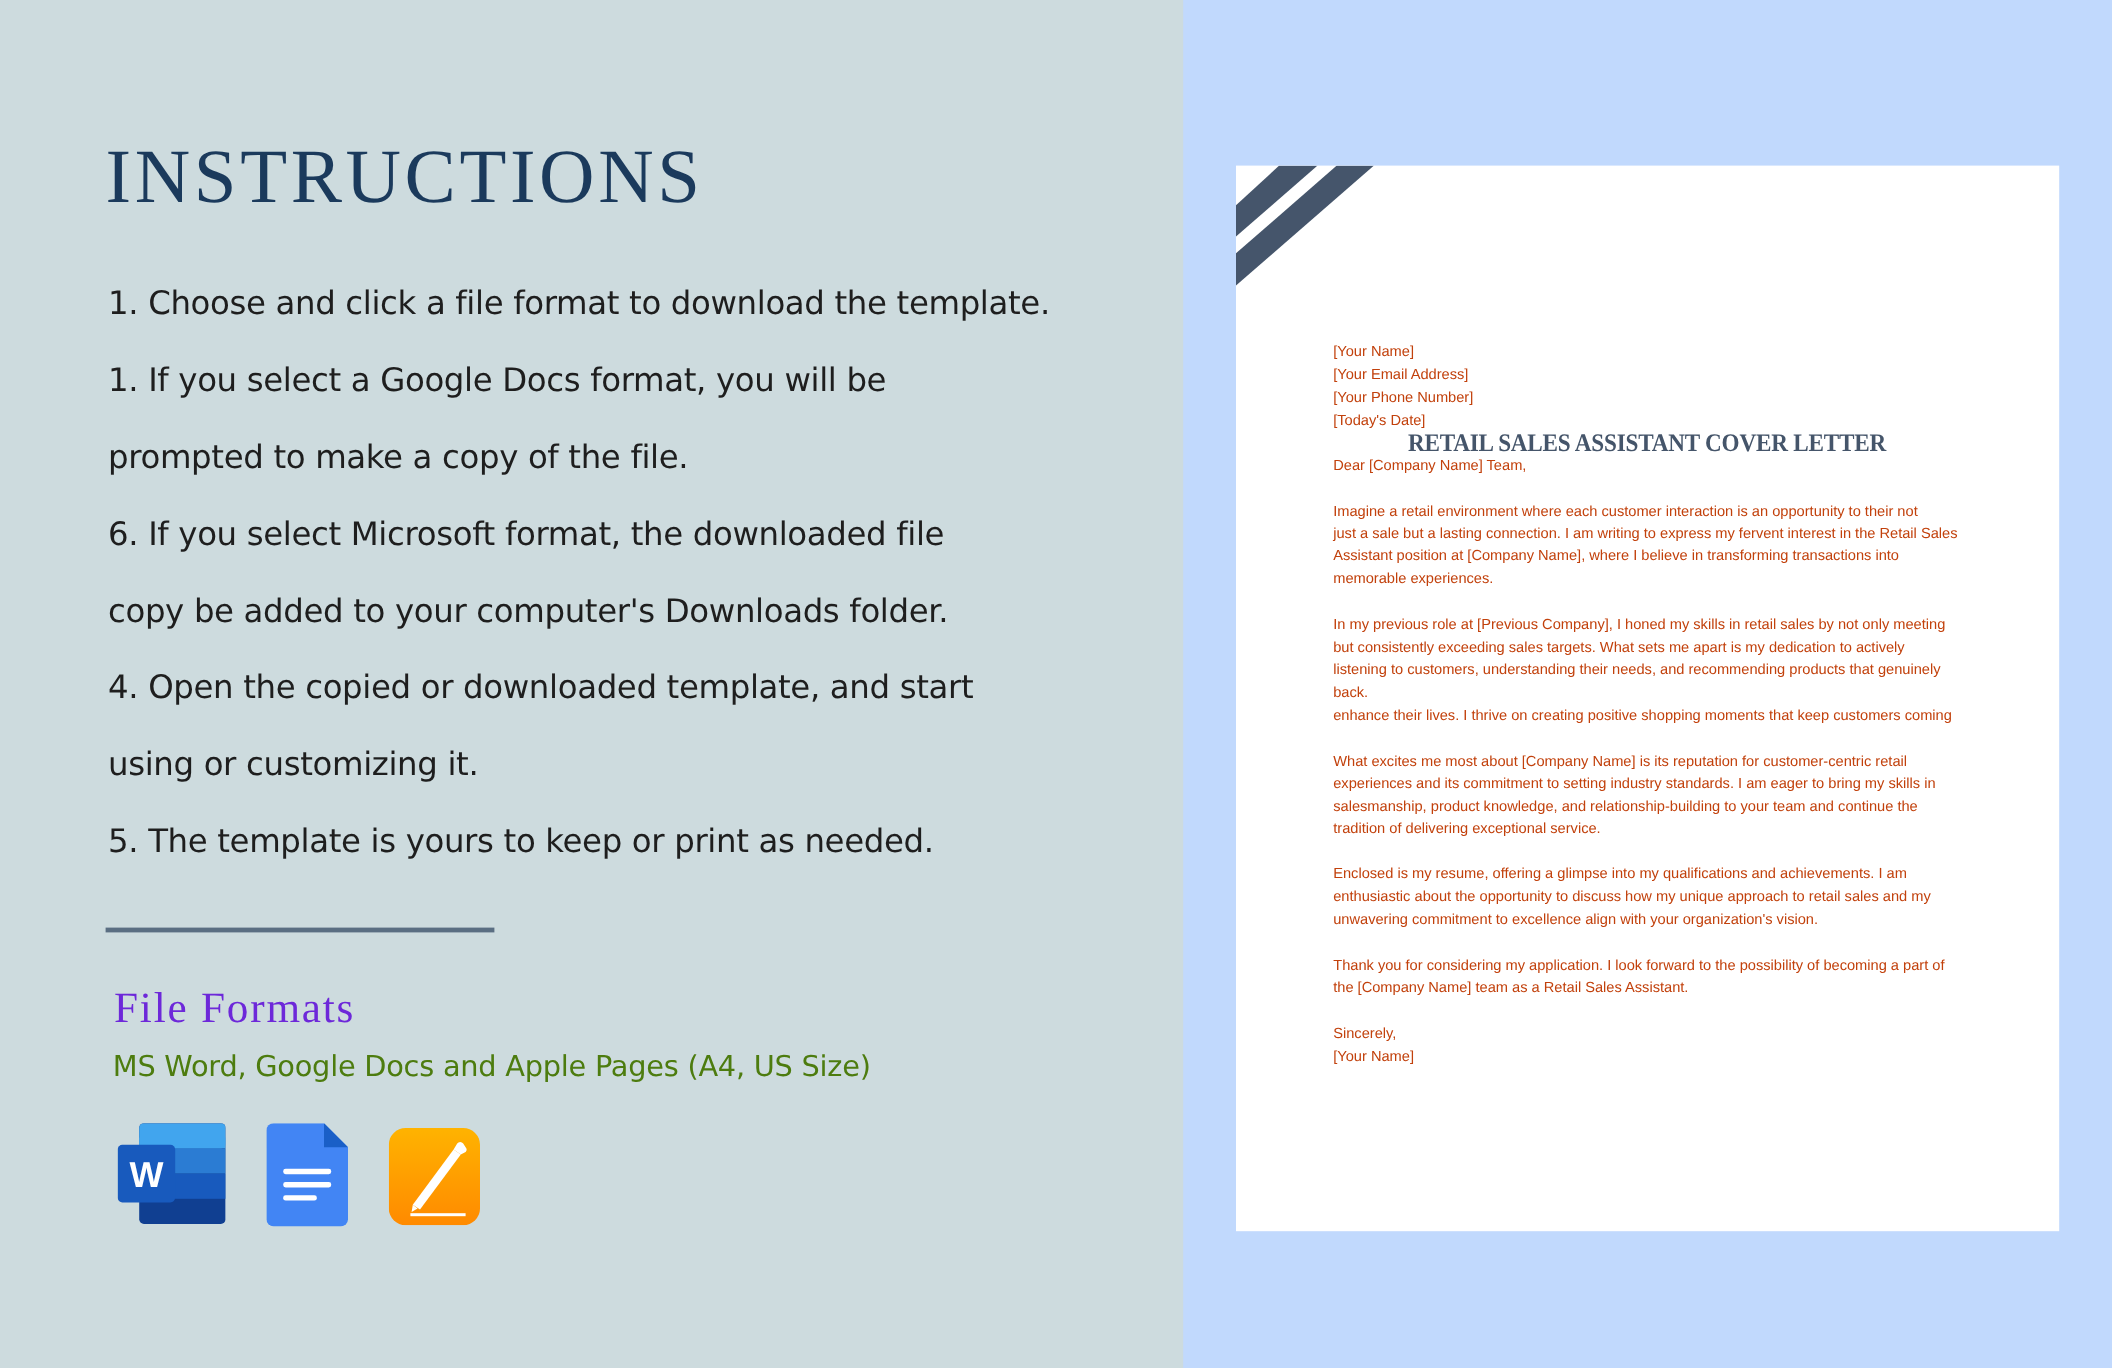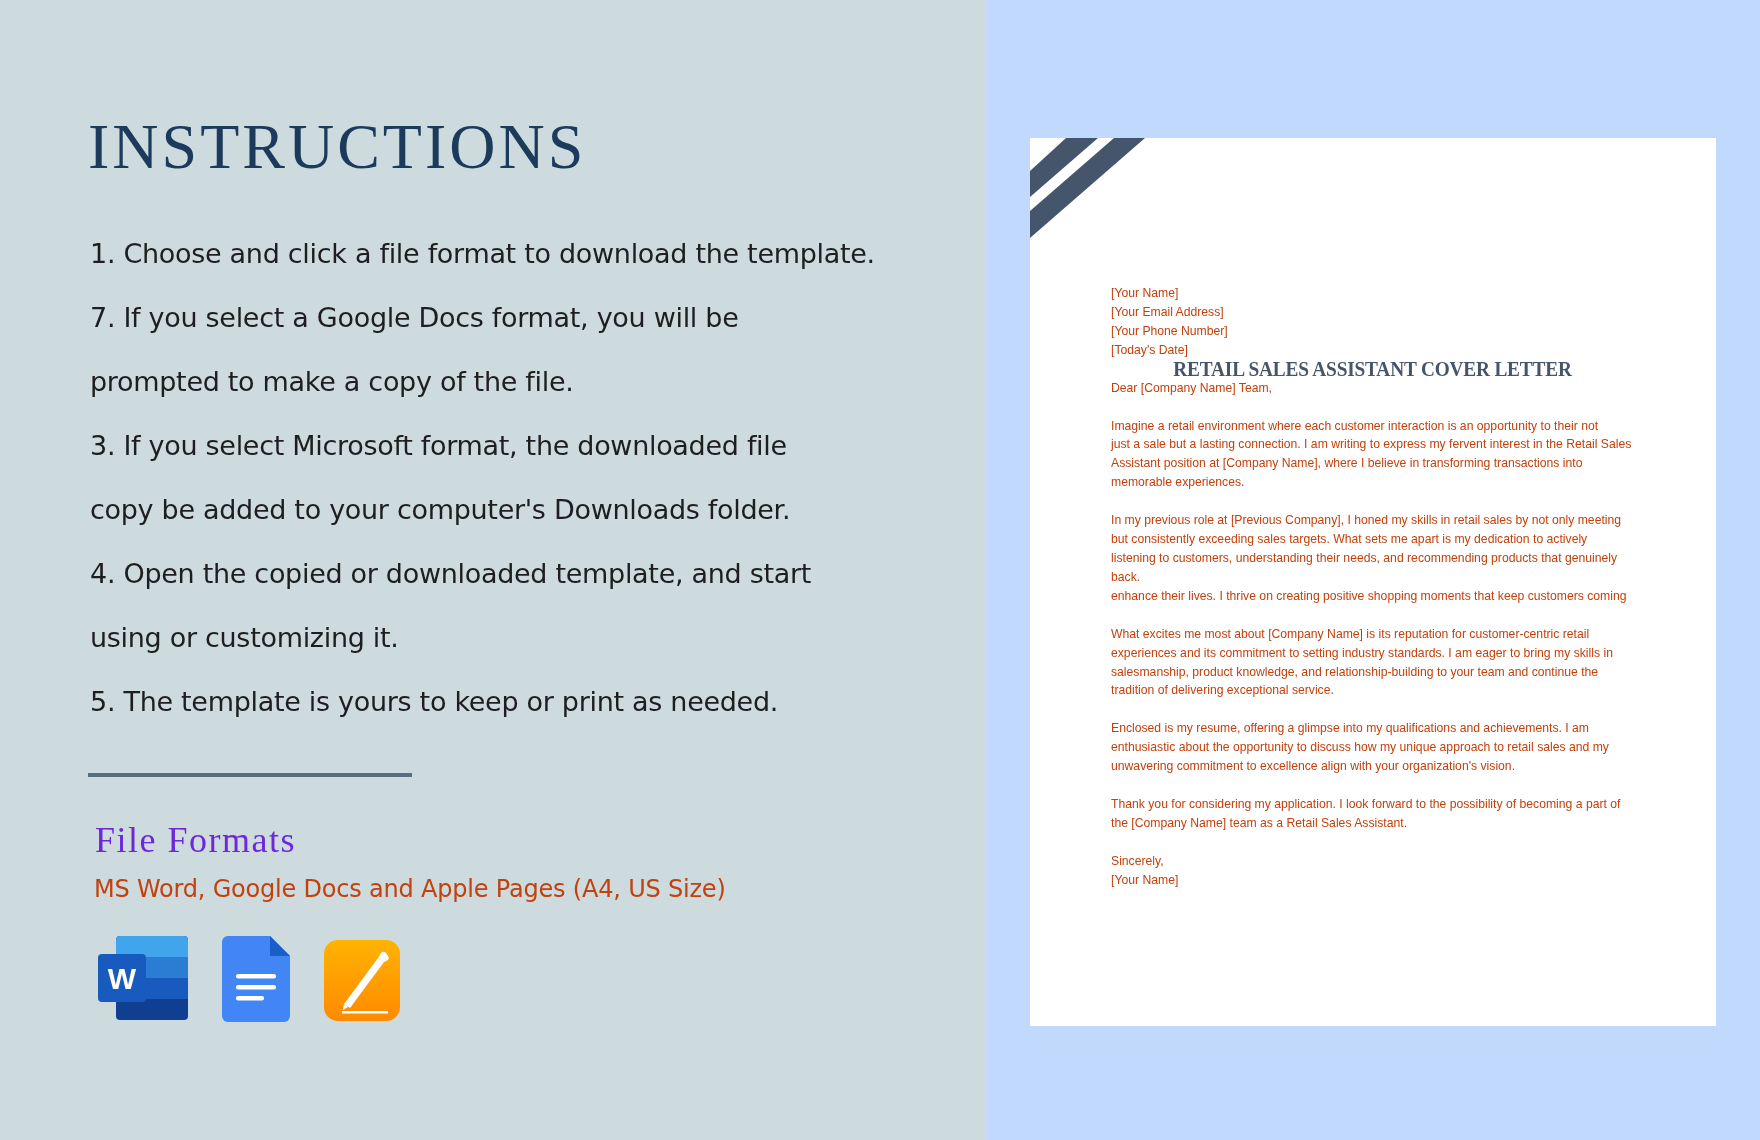--- a/index.html
+++ b/index.html
@@ -9,21 +9,21 @@
 
   .ins-title { position:absolute; left:88px; top:112px; font-family:"Liberation Serif", "DejaVu Serif", serif;
     font-size:64px; letter-spacing:3px; color:#1b3a5c; line-height:70px; white-space:nowrap; }
   .steps { position:absolute; left:90px; top:222px; margin:0; padding:0; list-style:none; }
   .steps li { font-family:"DejaVu Sans", sans-serif; font-size:27px; color:#1e1e1e; line-height:64px;
     height:64px; white-space:nowrap; letter-spacing:-0.3px; }
   .divider { position:absolute; left:88px; top:773px; width:324px; height:4px; background:#5a6e82; }
   .ff-title { position:absolute; left:95px; top:818px; font-family:"Liberation Serif", "DejaVu Serif", serif;
     font-size:36px; color:#6d28d9; letter-spacing:1.5px; line-height:44px; white-space:nowrap; }
   .ff-desc { position:absolute; left:94px; top:872px; font-family:"DejaVu Sans", sans-serif; font-size:24px;
-    color:#c2410c; line-height:34px; white-space:nowrap; letter-spacing:-0.2px; }
+    color:#4d7c0f; line-height:34px; white-space:nowrap; letter-spacing:-0.2px; }
   .fmt-icon { position:absolute; cursor:pointer; }
   .word { left:98px; top:936px; width:90px; height:84px; }
   .gdocs { left:222px; top:936px; width:68px; height:86px; }
   .pages { left:324px; top:940px; width:76px; height:81px; }
 
   .paper { position:absolute; left:1030px; top:138px; width:686px; height:888px; background:#ffffff; overflow:hidden; }
   .stripes { position:absolute; left:0; top:0; width:130px; height:110px; }
   .doc-title { position:absolute; left:0; width:686px; top:219px; text-align:center;
     font-family:Liberation Serif, serif; font-weight:bold; font-size:21px;
     color:#45556a; letter-spacing:-0.2px; }
@@ -33,23 +33,23 @@
   .letter p { margin:0; }
   .letter .gap { height:19px; }
 </style>
 </head>
 <body>
 
 <div class="left-panel">
   <div class="ins-title">INSTRUCTIONS</div>
   <ul class="steps">
     <li>1. Choose and click a file format to download the template.</li>
-    <li>7. If you select a Google Docs format, you will be</li>
+    <li>1. If you select a Google Docs format, you will be</li>
     <li>prompted to make a copy of the file.</li>
-    <li>3. If you select Microsoft format, the downloaded file</li>
+    <li>6. If you select Microsoft format, the downloaded file</li>
     <li>copy be added to your computer's Downloads folder.</li>
     <li>4. Open the copied or downloaded template, and start</li>
     <li>using or customizing it.</li>
     <li>5. The template is yours to keep or print as needed.</li>
   </ul>
   <div class="divider"></div>
   <div class="ff-title">File Formats</div>
   <div class="ff-desc">MS Word, Google Docs and Apple Pages (A4, US Size)</div>
 
   <div class="fmt-icon word">

